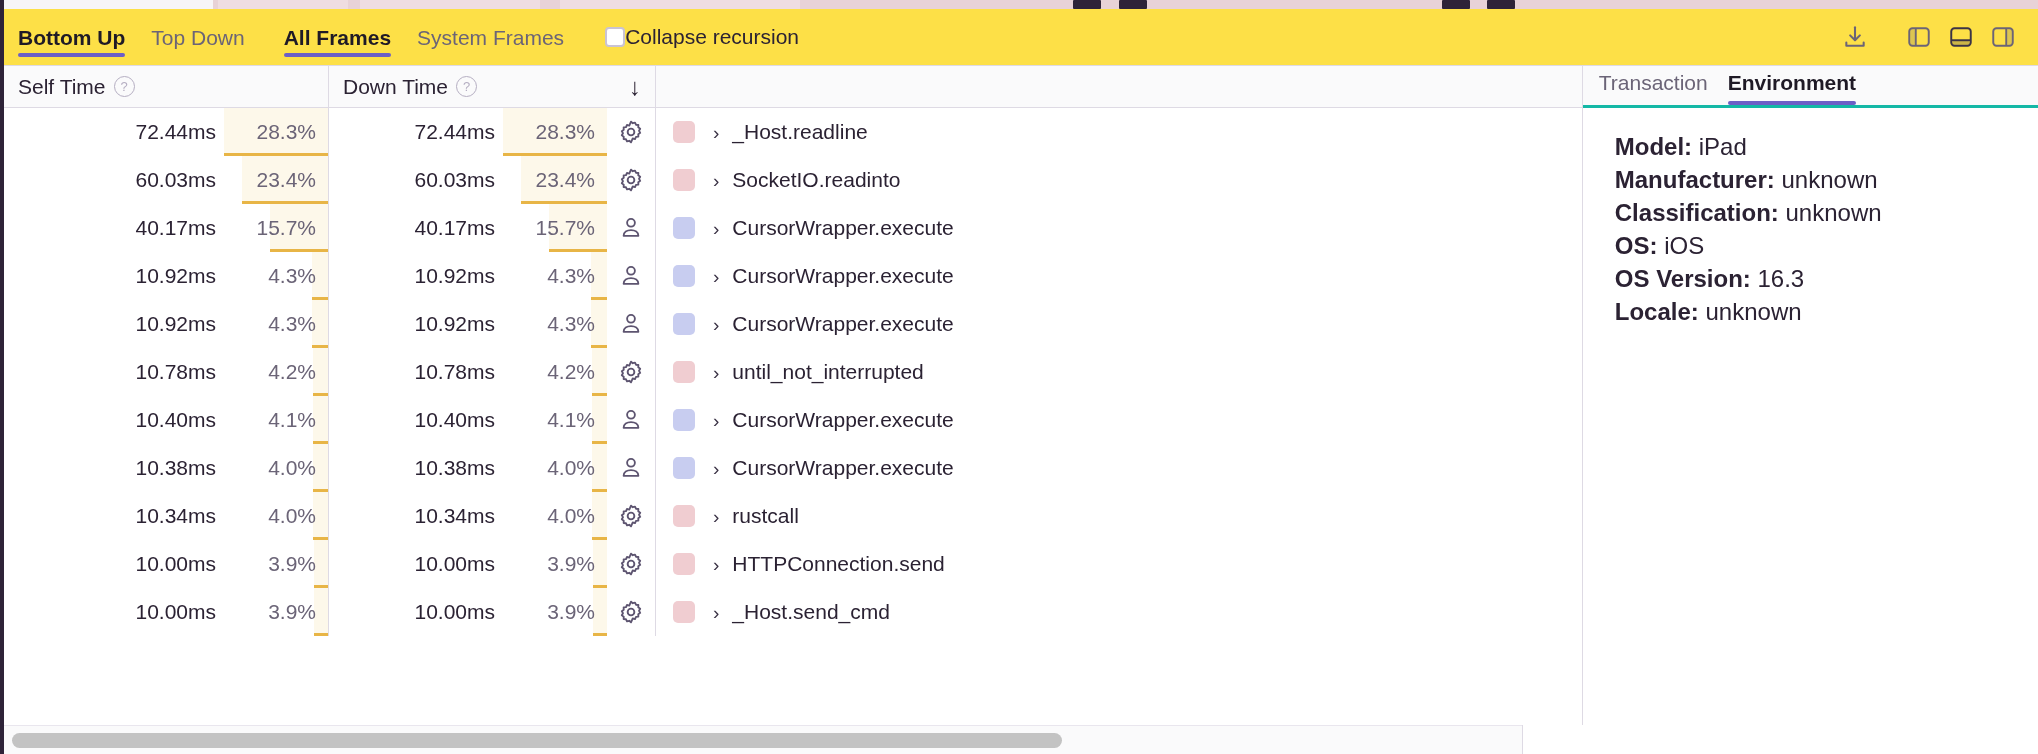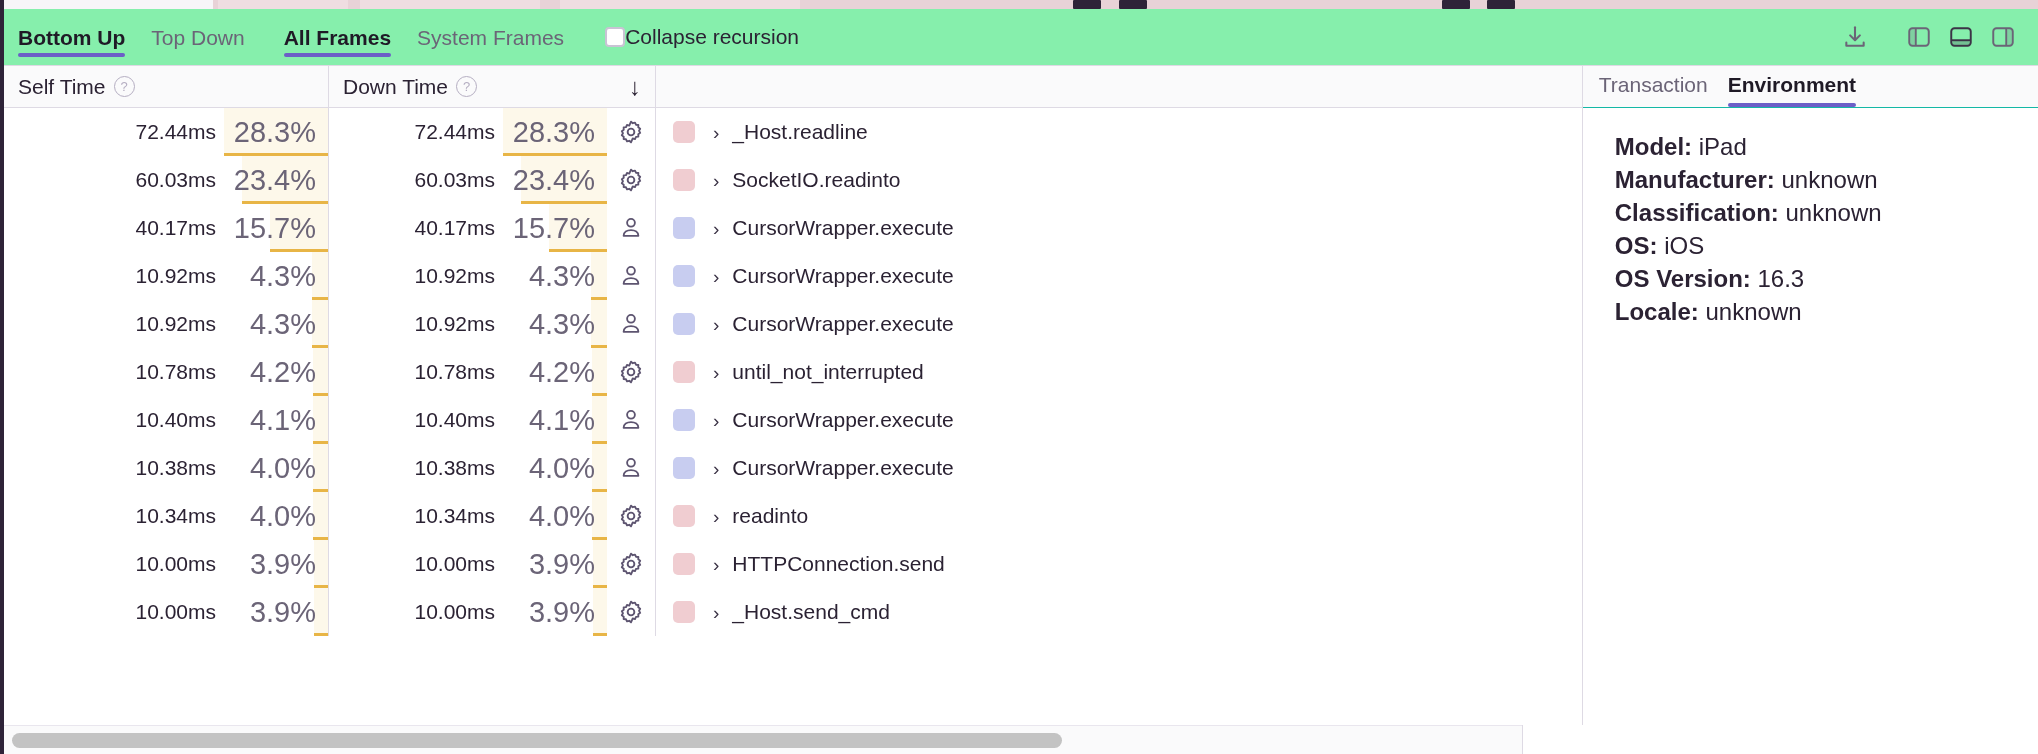--- a/index.html
+++ b/index.html
@@ -34,21 +34,21 @@
   #left-spine {
     position: absolute; top: 0; left: 0; width: 4px; height: 754px;
     background: #2e2338;
     z-index: 5;
   }
 
   
   #toolbar {
     position: absolute; top: 9px; left: 4px;
     width: 2034px; height: 57px;
-    background: #86efac;
+    background: #fde047;
     border-bottom: 1px solid #dedae4;
     display: flex; align-items: center;
     box-sizing: border-box;
   }
   .tabgroup { display: flex; align-items: center; }
   .ttab {
     position: relative;
     font-size: 21px;
     padding: 0 0 2px 0;
     margin: 0 13px;
@@ -143,37 +143,37 @@
     overflow: hidden;
   }
   .pctfill {
     position: absolute; top: 0; right: 0; bottom: 0;
     background: #fdf8ea;
   }
   .pctbar {
     position: absolute; bottom: 0; right: 0; height: 3px;
     background: #e8b546;
   }
-  .pcttext { position: relative; font-size: 29px; color: #6b6477; }
+  .pcttext { position: relative; font-size: 21px; color: #6b6477; }
 
   .iconbox {
     width: 48px; display: flex; align-items: center; justify-content: center;
   }
 
   .cell-frame {
     flex: 1; display: flex; align-items: center; padding-left: 17px;
     box-sizing: border-box;
   }
   .swatch { width: 22px; height: 22px; border-radius: 5px; flex: none; }
   .chev { margin: 0 13px 0 18px; font-size: 19px; color: #3b3346; line-height: 1; }
   .fname { font-size: 21px; color: #2b2233; white-space: nowrap; }
 
   
   #rtabs {
-    height: 42px; background: #fafafb; border-bottom: 1px solid #14b8a6;
+    height: 42px; background: #fafafb; border-bottom: 3px solid #14b8a6;
     display: flex; align-items: flex-end; padding-left: 16px; box-sizing: border-box;
   }
   .rtab {
     position: relative; font-size: 21px; color: #6b6477;
     margin-right: 20px; height: 42px; line-height: 40px; cursor: pointer;
   }
   .rtab.active { color: #1f1a26; font-weight: bold; }
   .rtab.active::after {
     content: ""; position: absolute; left: 0; right: 0; bottom: 0;
     height: 4px; background: #6c5fc7; border-radius: 2px;
@@ -529,21 +529,21 @@
             <span class="iconbox">
               <svg width="26" height="26" viewBox="0 0 24 24" fill="none" stroke="#5d5470" stroke-width="1.7" stroke-linejoin="round">
                 <circle cx="12" cy="12" r="3.1"></circle>
                 <path d="M12 2.4l1.6 1.5 2.1-.6.9 2 2.2.2-.1 2.2 1.8 1.3-1.1 1.9 1.1 1.9-1.8 1.3.1 2.2-2.2.2-.9 2-2.1-.6L12 21.6l-1.6-1.5-2.1.6-.9-2-2.2-.2.1-2.2-1.8-1.3 1.1-1.9-1.1-1.9 1.8-1.3-.1-2.2 2.2-.2.9-2 2.1.6z"></path>
               </svg>
             </span>
           </div>
           <div class="cell-frame">
             <span class="swatch" style="background:#f0cdd1"></span>
             <span class="chev">›</span>
-            <span class="fname">readinto</span>
+            <span class="fname">rustcall</span>
           </div>
         </div>
         <div class="row">
           <div class="cell-self">
             <span class="ms">10.00ms</span>
             <div class="pctbox">
               <div class="pctfill" style="width:14px"></div>
               <div class="pctbar" style="width:14px"></div>
               <span class="pcttext">3.9%</span>
             </div>

